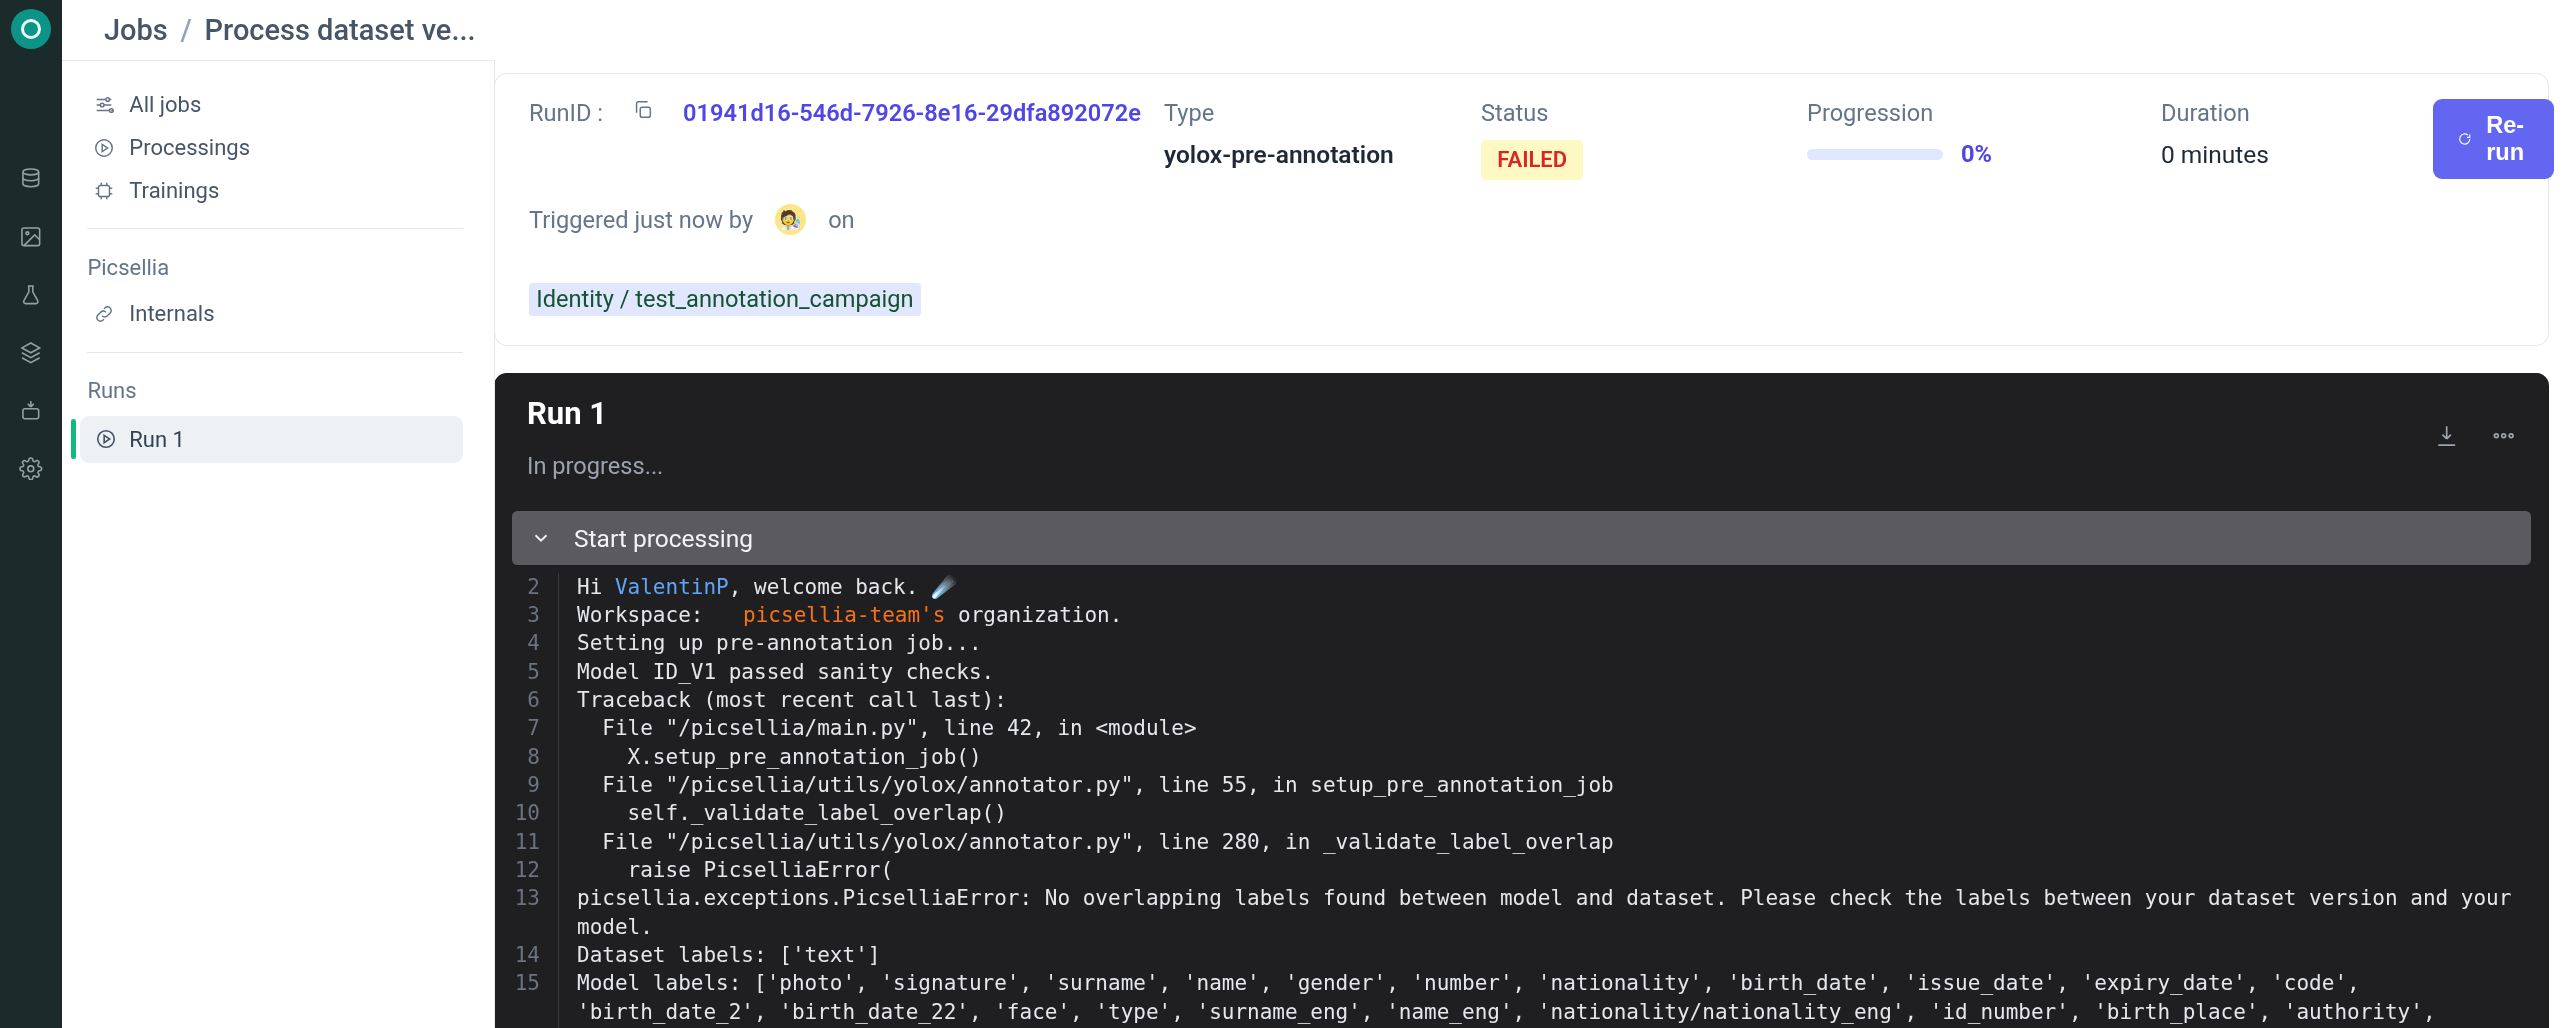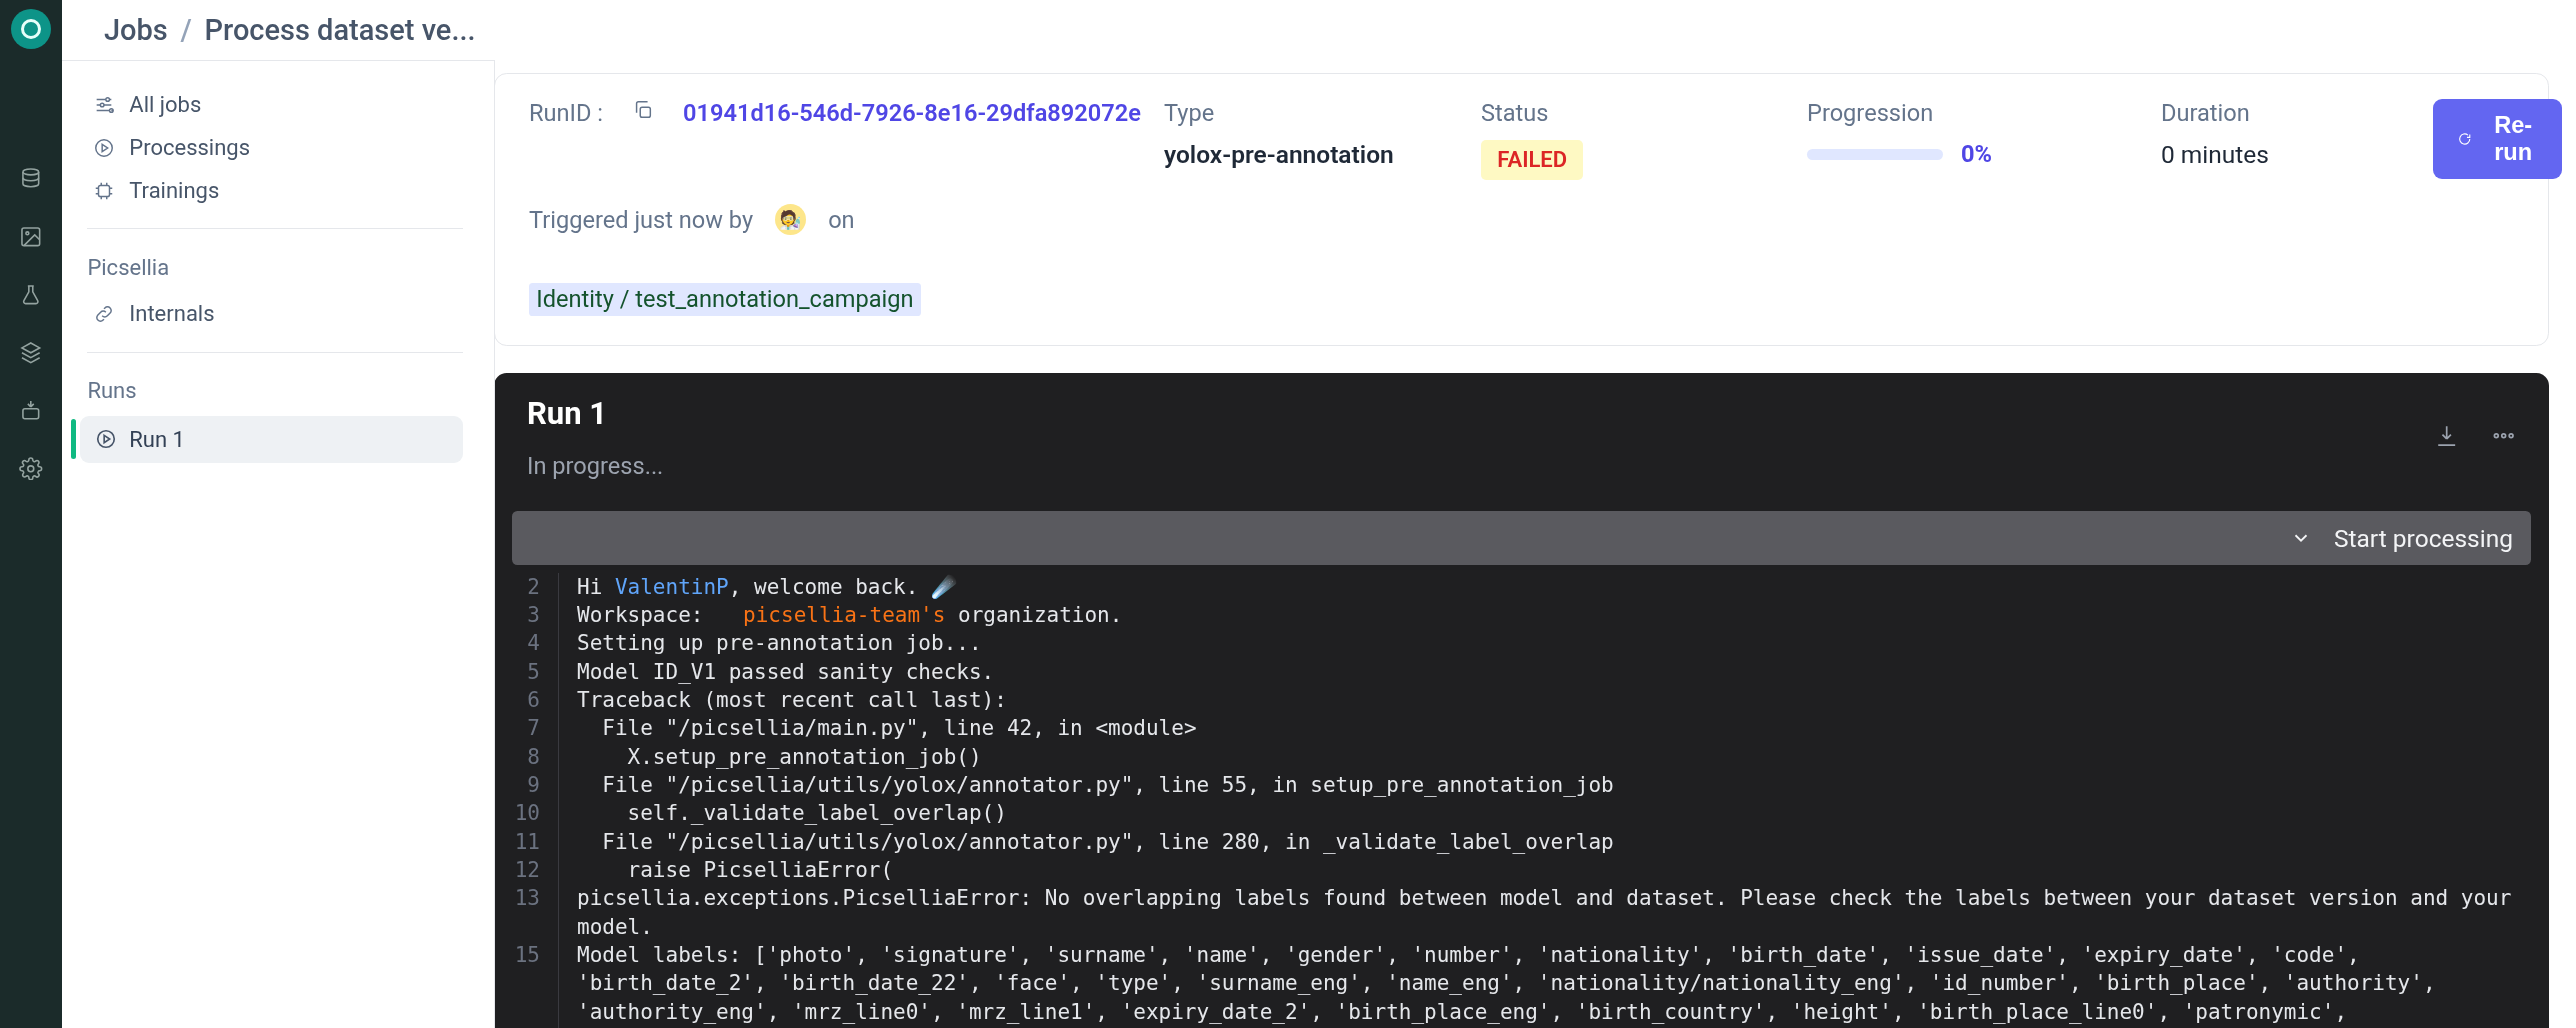--- a/index.html
+++ b/index.html
@@ -96,21 +96,21 @@
   .prog-bar {
     width: 136px; height: 11px; border-radius: 7.3px;
     background: #e0e7ff; overflow: hidden;
   }
   .prog-bar .fill { height: 100%; width: 0%; background: #4f46e5; }
   .prog-pct { color: #4f46e5; font-size: 23.6px; font-weight: 700; }
 
   .rerun-btn {
     background: #6366f1; color: #fff; border: none;
     padding: 12.7px 25.4px; border-radius: 9px;
-    font-size: 23.6px; font-weight: 600; display: inline-flex; align-items: center; gap: 18px;
+    font-size: 23.6px; font-weight: 600; display: inline-flex; align-items: center; gap: 10px;
   }
   .rerun-btn svg { width: 22px; height: 22px; stroke: #fff; fill: none; stroke-width: 2; }
 
   .triggered-row {
     grid-column: 1 / 2;
     color: #64748b; font-size: 23.6px; display: flex; align-items: center; gap: 22px; flex-wrap: wrap;
     margin-top: 10px;
   }
   .avatar {
     width: 31px; height: 31px; border-radius: 50%; background: #fde68a;
@@ -134,21 +134,21 @@
   .log-header h2 { font-size: 31px; font-weight: 700; color: #fff; }
   .log-header .sub { color: #9ca3af; font-size: 23.6px; margin-top: 20px; }
   .log-header .actions { display: flex; gap: 31px; color: #9ca3af; }
   .log-header .actions svg { width: 25.4px; height: 25.4px; stroke: currentColor; fill: none; stroke-width: 1.6; }
 
   .section-bar {
     margin: 18px 18px 0 18px;
     background: #5a5a5f; border-radius: 5.4px;
     padding: 12.7px 18px;
     display: flex; align-items: center; gap: 22px;
-    color: #f3f4f6; font-size: 24.5px; justify-content: flex-end;
+    color: #f3f4f6; font-size: 24.5px;
   }
   .section-bar svg { width: 22px; height: 22px; stroke: currentColor; fill: none; stroke-width: 2; }
 
   .log-body {
     font-family: ui-monospace, Menlo, Consolas, monospace;
     font-size: 21px; line-height: 1.35;
     padding: 7.3px 0;
   }
   .log-line { display: flex; }
   .log-line .ln {
@@ -393,20 +393,24 @@
         </div>
         <div class="log-line">
           <span class="ln">12</span>
           <span class="txt">    raise PicselliaError(</span>
         </div>
         <div class="log-line">
           <span class="ln">13</span>
           <span class="txt">picsellia.exceptions.PicselliaError: No overlapping labels found between model and dataset. Please check the labels between your dataset version and your model.</span>
         </div>
         <div class="log-line">
+          <span class="ln">14</span>
+          <span class="txt">Dataset labels: ['text']</span>
+        </div>
+        <div class="log-line">
           <span class="ln">15</span>
           <span class="txt">Model labels: ['photo', 'signature', 'surname', 'name', 'gender', 'number', 'nationality', 'birth_date', 'issue_date', 'expiry_date', 'code', 'birth_date_2', 'birth_date_22', 'face', 'type', 'surname_eng', 'name_eng', 'nationality/nationality_eng', 'id_number', 'birth_place', 'authority', 'authority_eng', 'mrz_line0', 'mrz_line1', 'expiry_date_2', 'birth_place_eng', 'birth_country', 'height', 'birth_place_line0', 'patronymic', 'birth_place_line1', 'birth_place_line2', 'residence_line0', 'residence_line1', 'expiry_date2', 'surname_second', 'name_code', 'authority_line0', 'authority_line1', 'issue_place', 'number2', 'number3']</span>
         </div>
       </div>
   </div>
 
 </div>
 
 
 </body></html>

